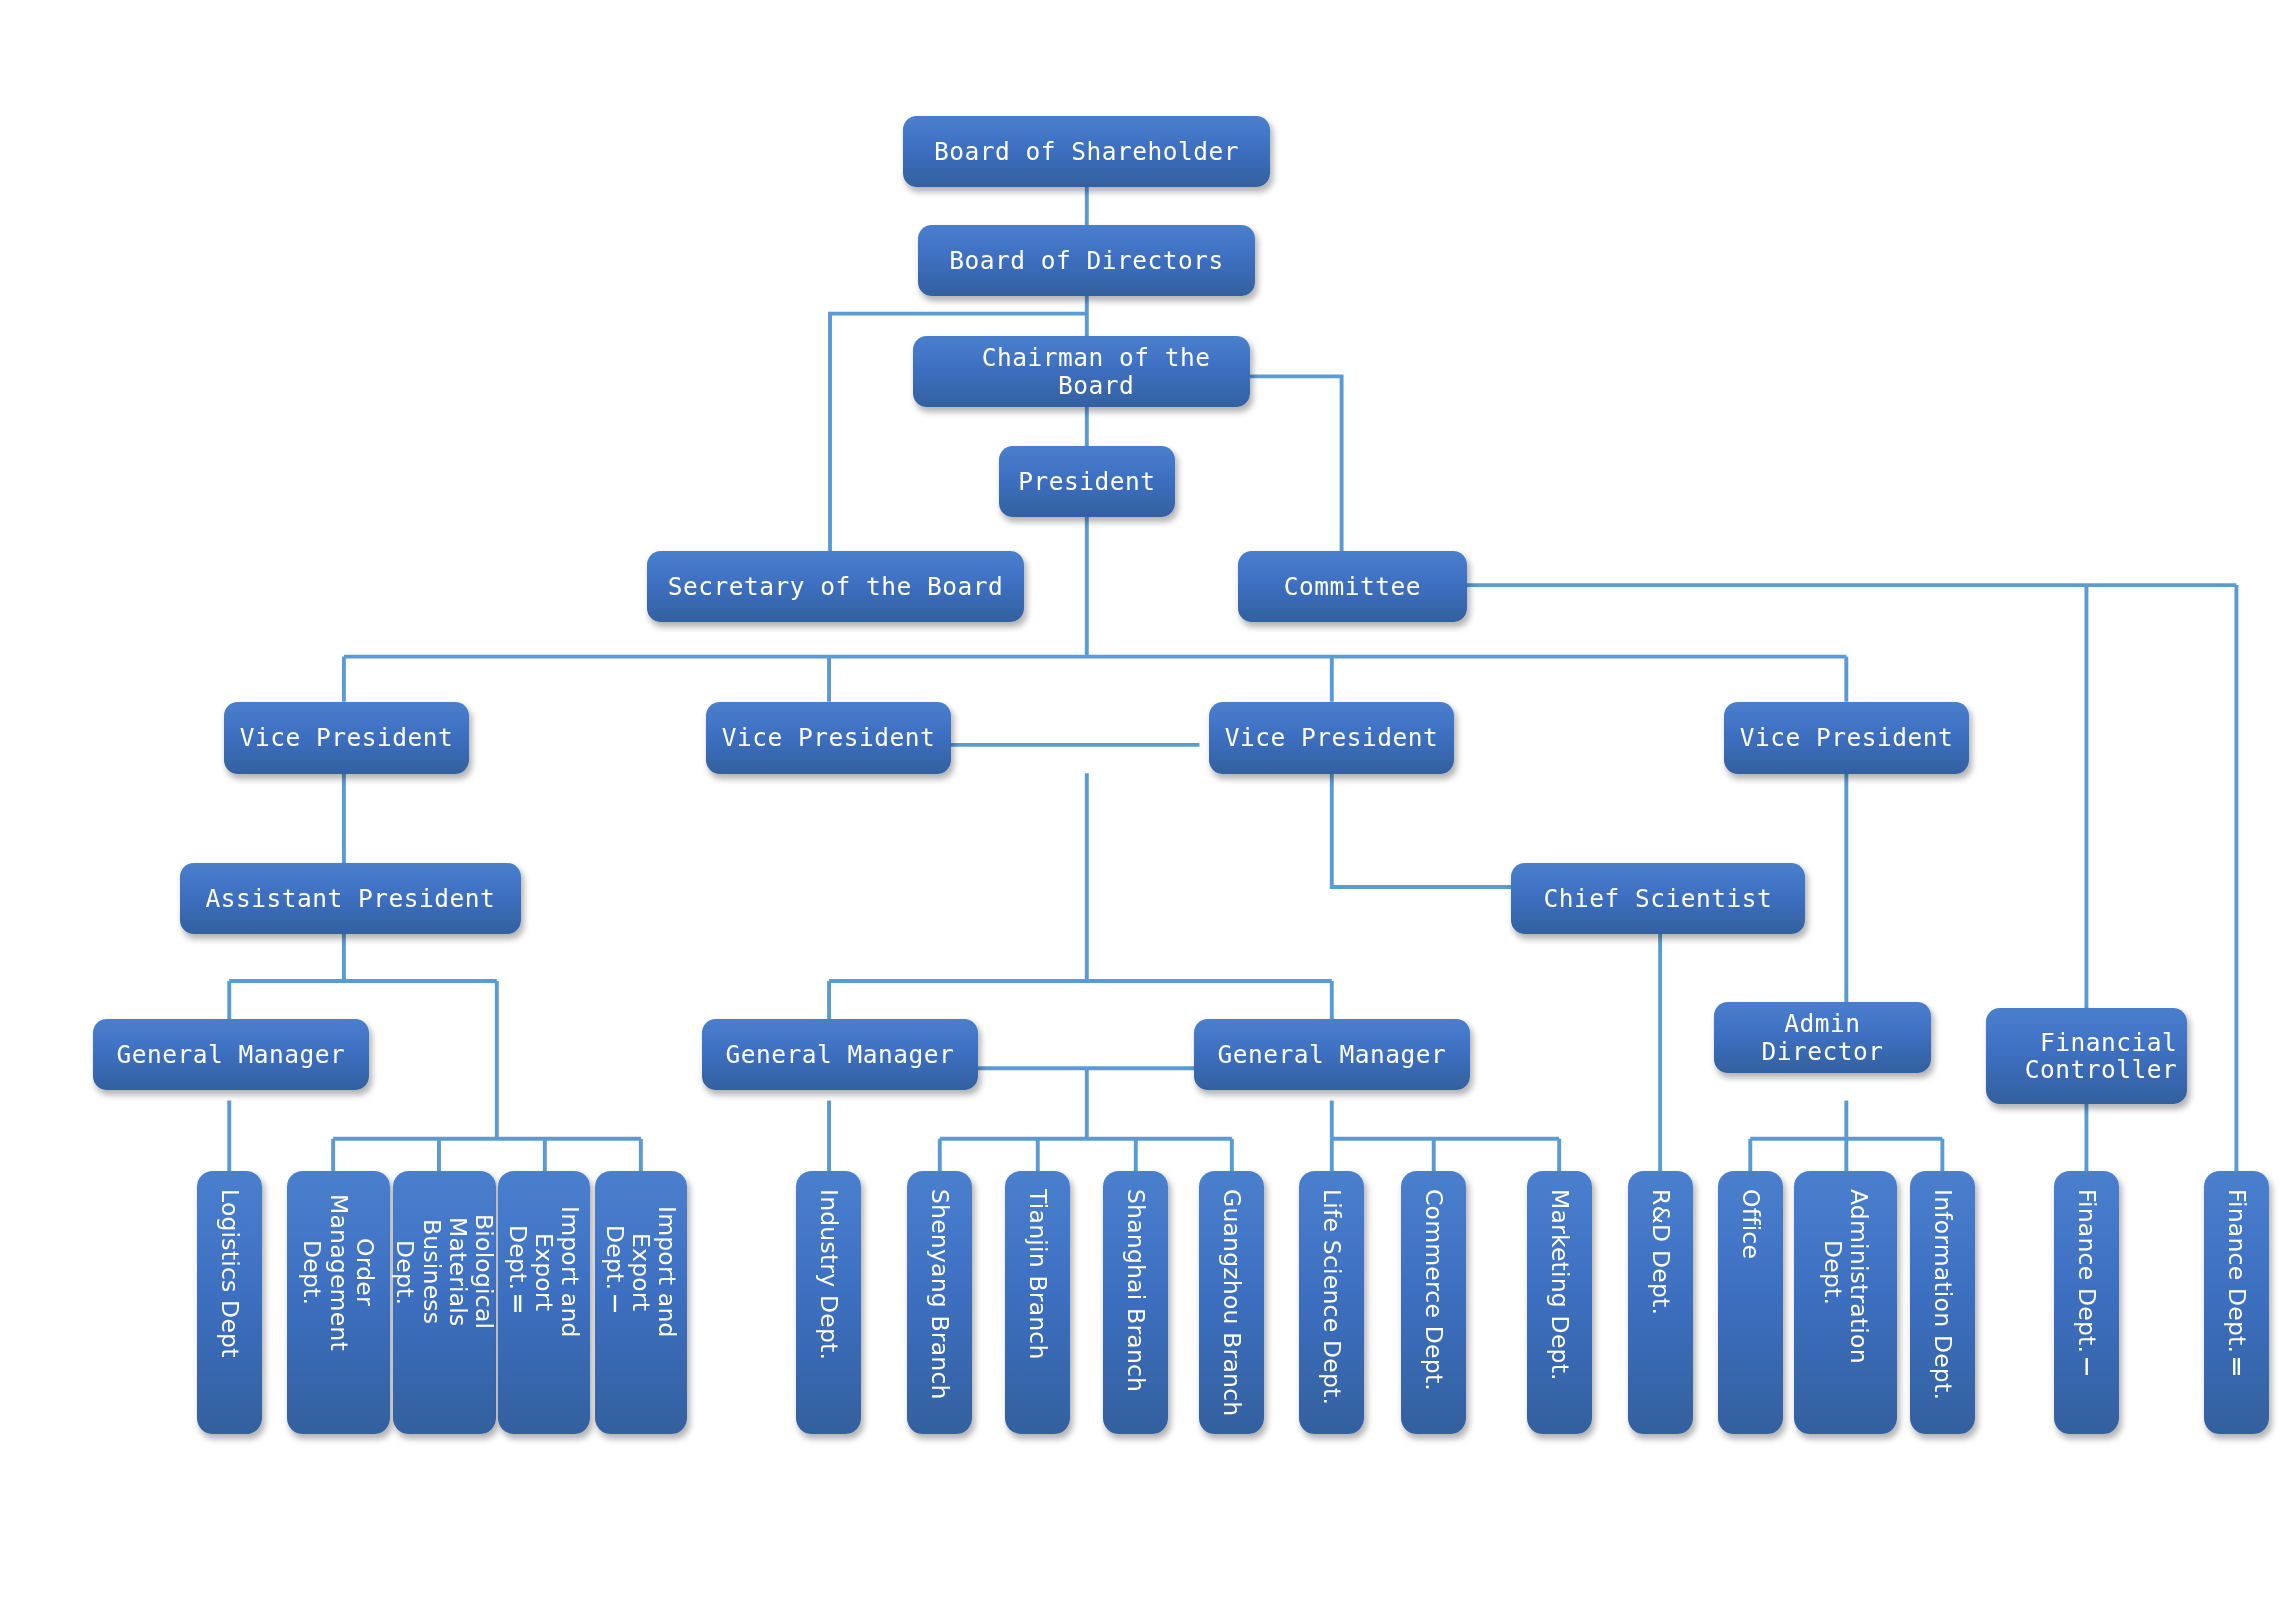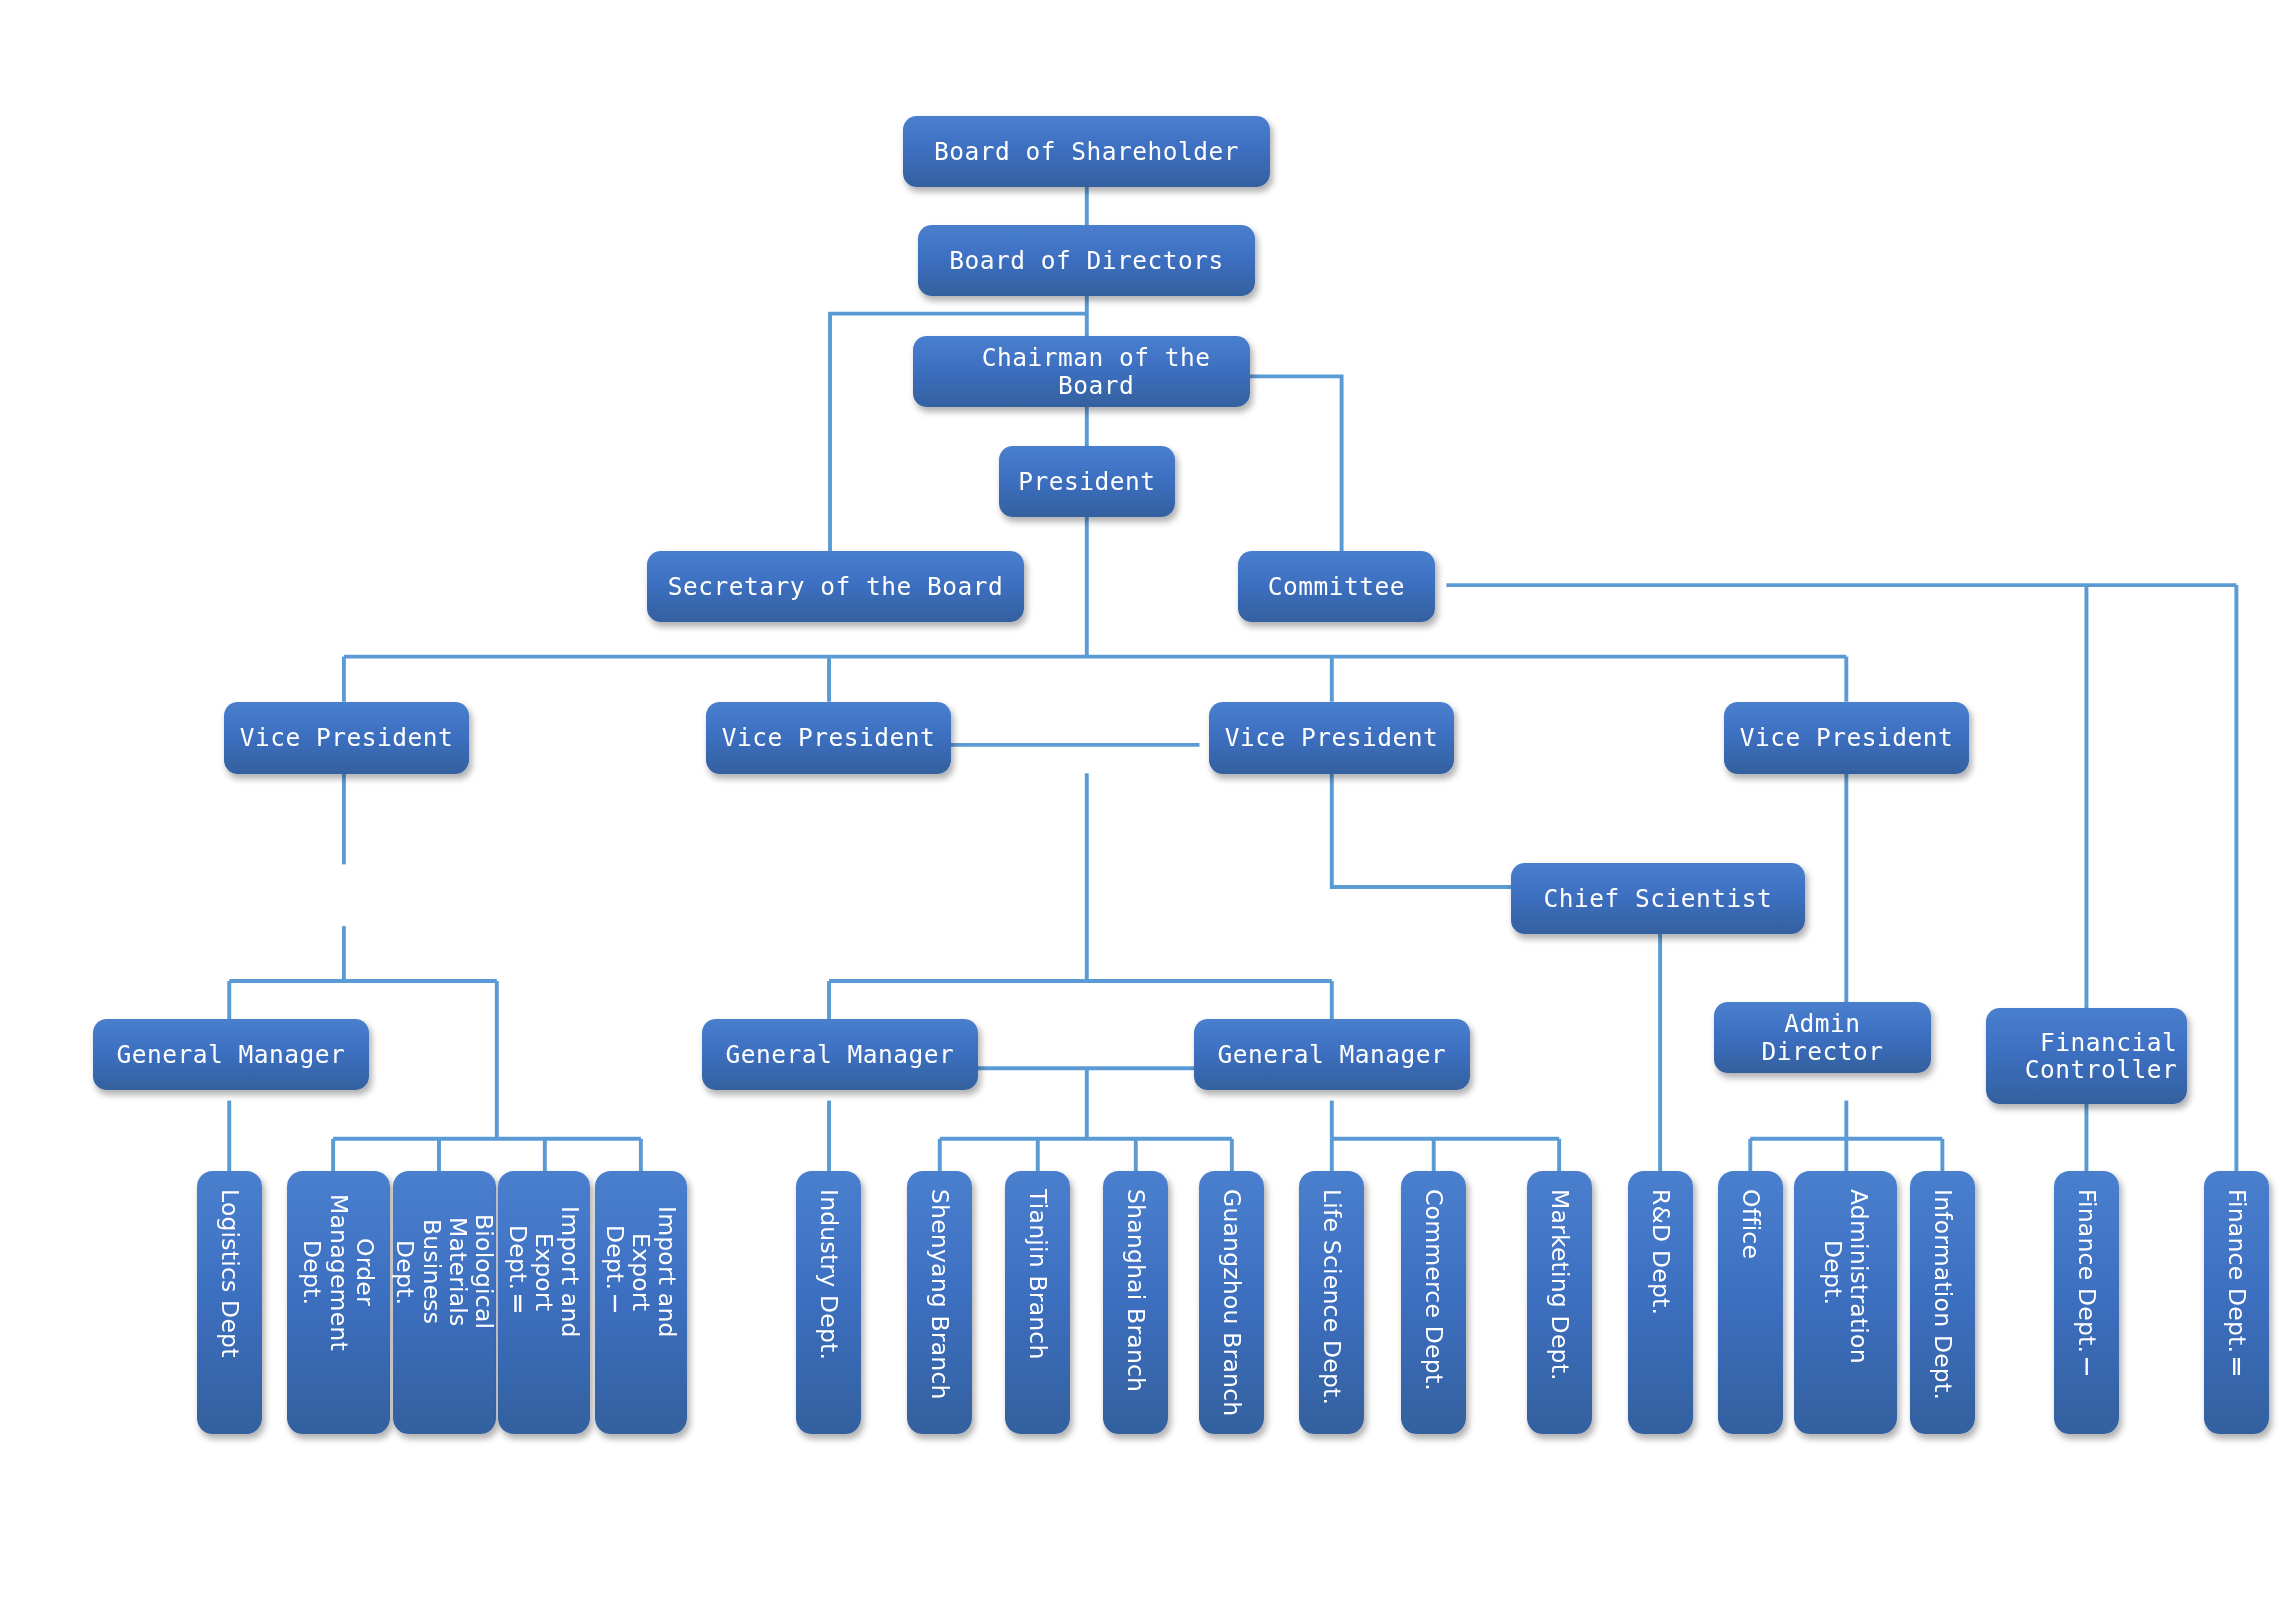--- a/index.html
+++ b/index.html
@@ -148,37 +148,40 @@
   </div>
 
   <div class="node h" style="left:971px;top:446px;width:176px;height:71px;">
     <span>President</span>
   </div>
 
   <div class="node h" style="left:619px;top:551px;width:377px;height:71px;">
     <span>Secretary of the Board</span>
   </div>
 
-  <div class="node h" style="left:1210px;top:551px;width:197px;height:71px;text-align:center;">
+  <div class="node h" style="left:1210px;top:551px;width:229px;height:71px;text-align:center;">
     <span>Committee</span>
   </div>
 
   <div class="node h" style="left:196px;top:702px;width:245px;height:72px;">
     <span>Vice President</span>
   </div>
   <div class="node h" style="left:678px;top:702px;width:245px;height:72px;">
     <span>Vice President</span>
   </div>
   <div class="node h" style="left:1181px;top:702px;width:245px;height:72px;">
     <span>Vice President</span>
   </div>
   <div class="node h" style="left:1696px;top:702px;width:245px;height:72px;">
     <span>Vice President</span>
   </div>
 
+  <div class="node h" style="left:152px;top:863px;width:341px;height:71px;">
+    <span>Assistant President</span>
+  </div>
 
   <div class="node h" style="left:1483px;top:863px;width:294px;height:71px;">
     <span>Chief Scientist</span>
   </div>
 
   <div class="node h" style="left:65px;top:1019px;width:276px;height:71px;">
     <span>General Manager</span>
   </div>
   <div class="node h" style="left:674px;top:1019px;width:276px;height:71px;">
     <span>General Manager</span>

